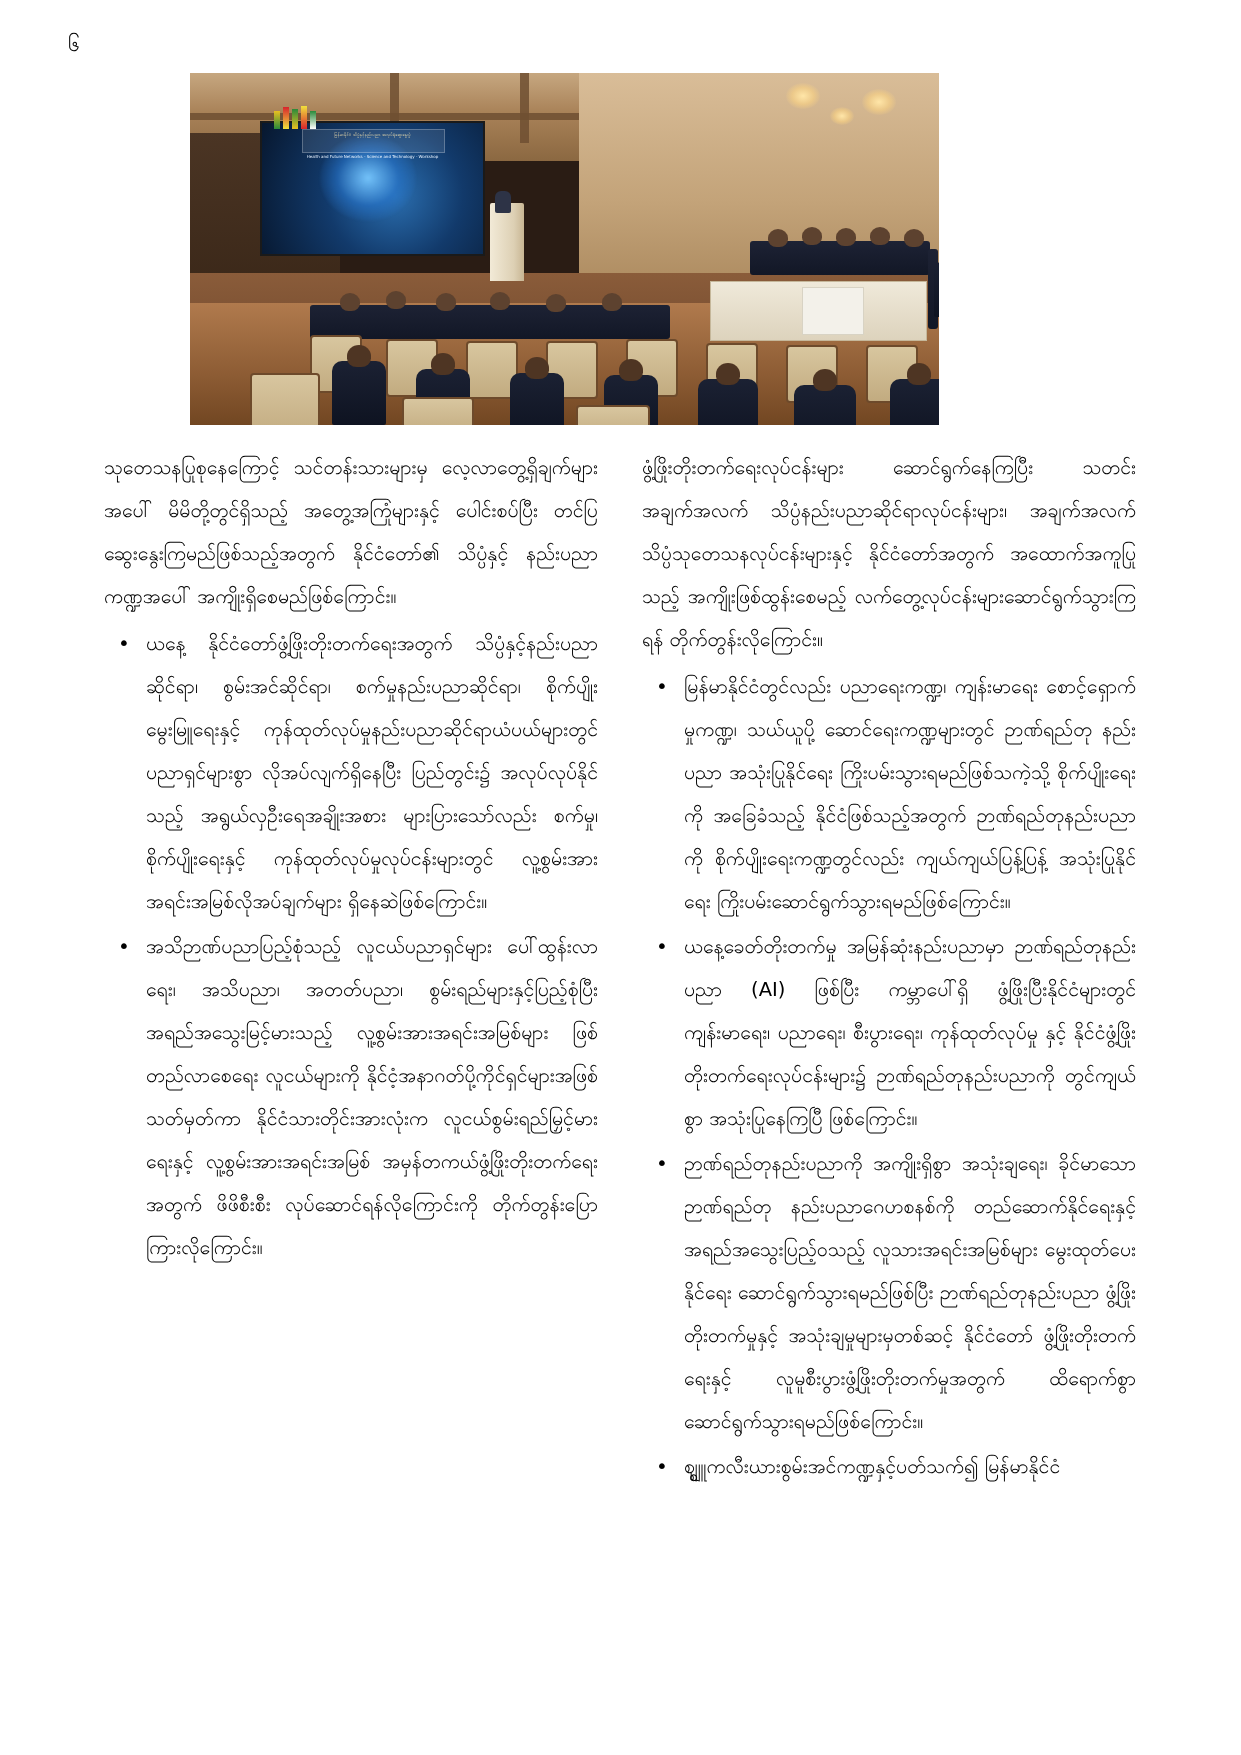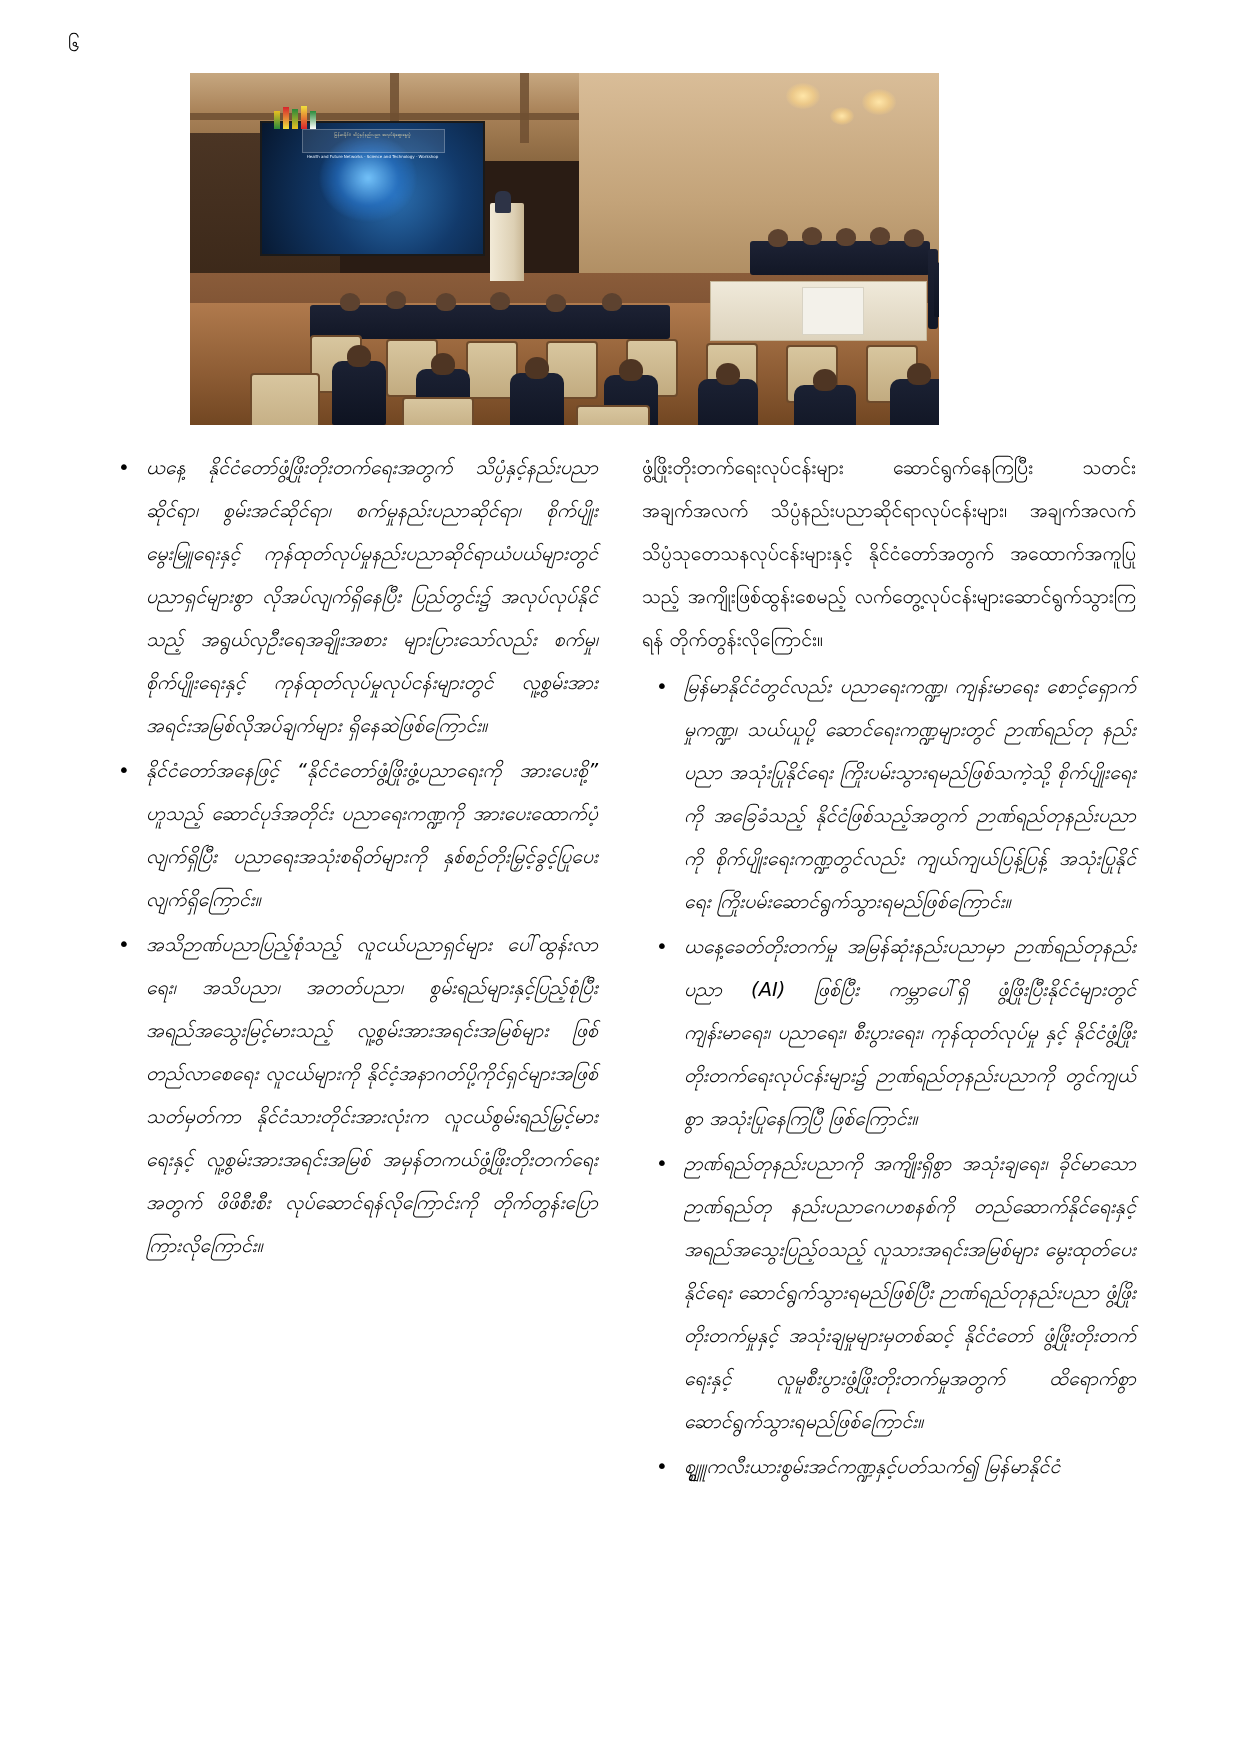--- a/index.html
+++ b/index.html
@@ -202,21 +202,20 @@
     font-size: 19.5px;
     line-height: 43px;
     text-align: justify;
     text-justify: inter-word;
     font-family: "DejaVu Sans", sans-serif;
   }
   ul.bullets {
     list-style: none;
     margin: 0;
     padding: 0;
-    font-style: italic;
   }
   ul.bullets > li {
     position: relative;
     padding-left: 42px;
     margin: 0 0 2px 0;
     font-size: 19.5px;
     line-height: 43px;
     text-align: justify;
     text-justify: inter-word;
   }
@@ -328,26 +327,24 @@
 
       <div class="ph-chairback" style="left:60px;top:300px;width:70px;height:66px;"></div>
       <div class="ph-chairback" style="left:212px;top:324px;width:72px;height:40px;"></div>
       <div class="ph-chairback" style="left:386px;top:332px;width:74px;height:36px;"></div>
     </div>
   </div>
 
   <div class="columns">
 
     <div class="col">
+      <p class="para">သုတေသနပြုစုနေကြောင့် သင်တန်းသားများမှ လေ့လာတွေ့ရှိချက်များအပေါ် မိမိတို့တွင်ရှိသည့် အတွေ့အကြုံများနှင့် ပေါင်းစပ်ပြီး တင်ပြဆွေးနွေးကြမည်ဖြစ်သည့်အတွက် နိုင်ငံတော်၏ သိပ္ပံနှင့် နည်းပညာကဏ္ဍအပေါ် အကျိုးရှိစေမည်ဖြစ်ကြောင်း။</p>
       <ul class="bullets">
         <li>
             <span class="li-text">ယနေ့ နိုင်ငံတော်ဖွံ့ဖြိုးတိုးတက်ရေးအတွက် သိပ္ပံနှင့်နည်းပညာဆိုင်ရာ၊ စွမ်းအင်ဆိုင်ရာ၊ စက်မှုနည်းပညာဆိုင်ရာ၊ စိုက်ပျိုးမွေးမြူရေးနှင့် ကုန်ထုတ်လုပ်မှုနည်းပညာဆိုင်ရာယံပယ်များတွင် ပညာရှင်များစွာ လိုအပ်လျက်ရှိနေပြီး ပြည်တွင်း၌ အလုပ်လုပ်နိုင်သည့် အရွယ်လှဦးရေအချိုးအစား များပြားသော်လည်း စက်မှု၊ စိုက်ပျိုးရေးနှင့် ကုန်ထုတ်လုပ်မှုလုပ်ငန်းများတွင် လူ့စွမ်းအားအရင်းအမြစ်လိုအပ်ချက်များ ရှိနေဆဲဖြစ်ကြောင်း။</span>
-          </li>
-        <li>
-            <span class="li-text">နိုင်ငံတော်အနေဖြင့် “နိုင်ငံတော်ဖွံ့ဖြိုးဖွံ့ပညာရေးကို အားပေးစို့” ဟူသည့် ဆောင်ပုဒ်အတိုင်း ပညာရေးကဏ္ဍကို အားပေးထောက်ပံ့လျက်ရှိပြီး ပညာရေးအသုံးစရိတ်များကို နှစ်စဉ်တိုးမြှင့်ခွင့်ပြုပေးလျက်ရှိကြောင်း။</span>
           </li>
         <li>
             <span class="li-text">အသိဉာဏ်ပညာပြည့်စုံသည့် လူငယ်ပညာရှင်များ ပေါ်ထွန်းလာရေး၊ အသိပညာ၊ အတတ်ပညာ၊ စွမ်းရည်များနှင့်ပြည့်စုံပြီး အရည်အသွေးမြင့်မားသည့် လူ့စွမ်းအားအရင်းအမြစ်များ ဖြစ်တည်လာစေရေး လူငယ်များကို နိုင်ငံ့အနာဂတ်ပို့ကိုင်ရှင်များအဖြစ် သတ်မှတ်ကာ နိုင်ငံသားတိုင်းအားလုံးက လူငယ်စွမ်းရည်မြှင့်မားရေးနှင့် လူ့စွမ်းအားအရင်းအမြစ် အမှန်တကယ်ဖွံ့ဖြိုးတိုးတက်ရေးအတွက် ဖိဖိစီးစီး လုပ်ဆောင်ရန်လိုကြောင်းကို တိုက်တွန်းပြောကြားလိုကြောင်း။</span>
           </li>
       </ul>
     </div>
 
     <div class="col">
       <p class="para">ဖွံ့ဖြိုးတိုးတက်ရေးလုပ်ငန်းများ ဆောင်ရွက်နေကြပြီး သတင်းအချက်အလက် သိပ္ပံနည်းပညာဆိုင်ရာလုပ်ငန်းများ၊ အချက်အလက် သိပ္ပံသုတေသနလုပ်ငန်းများနှင့် နိုင်ငံတော်အတွက် အထောက်အကူပြုသည့် အကျိုးဖြစ်ထွန်းစေမည့် လက်တွေ့လုပ်ငန်းများဆောင်ရွက်သွားကြရန် တိုက်တွန်းလိုကြောင်း။</p>
       <ul class="bullets">

